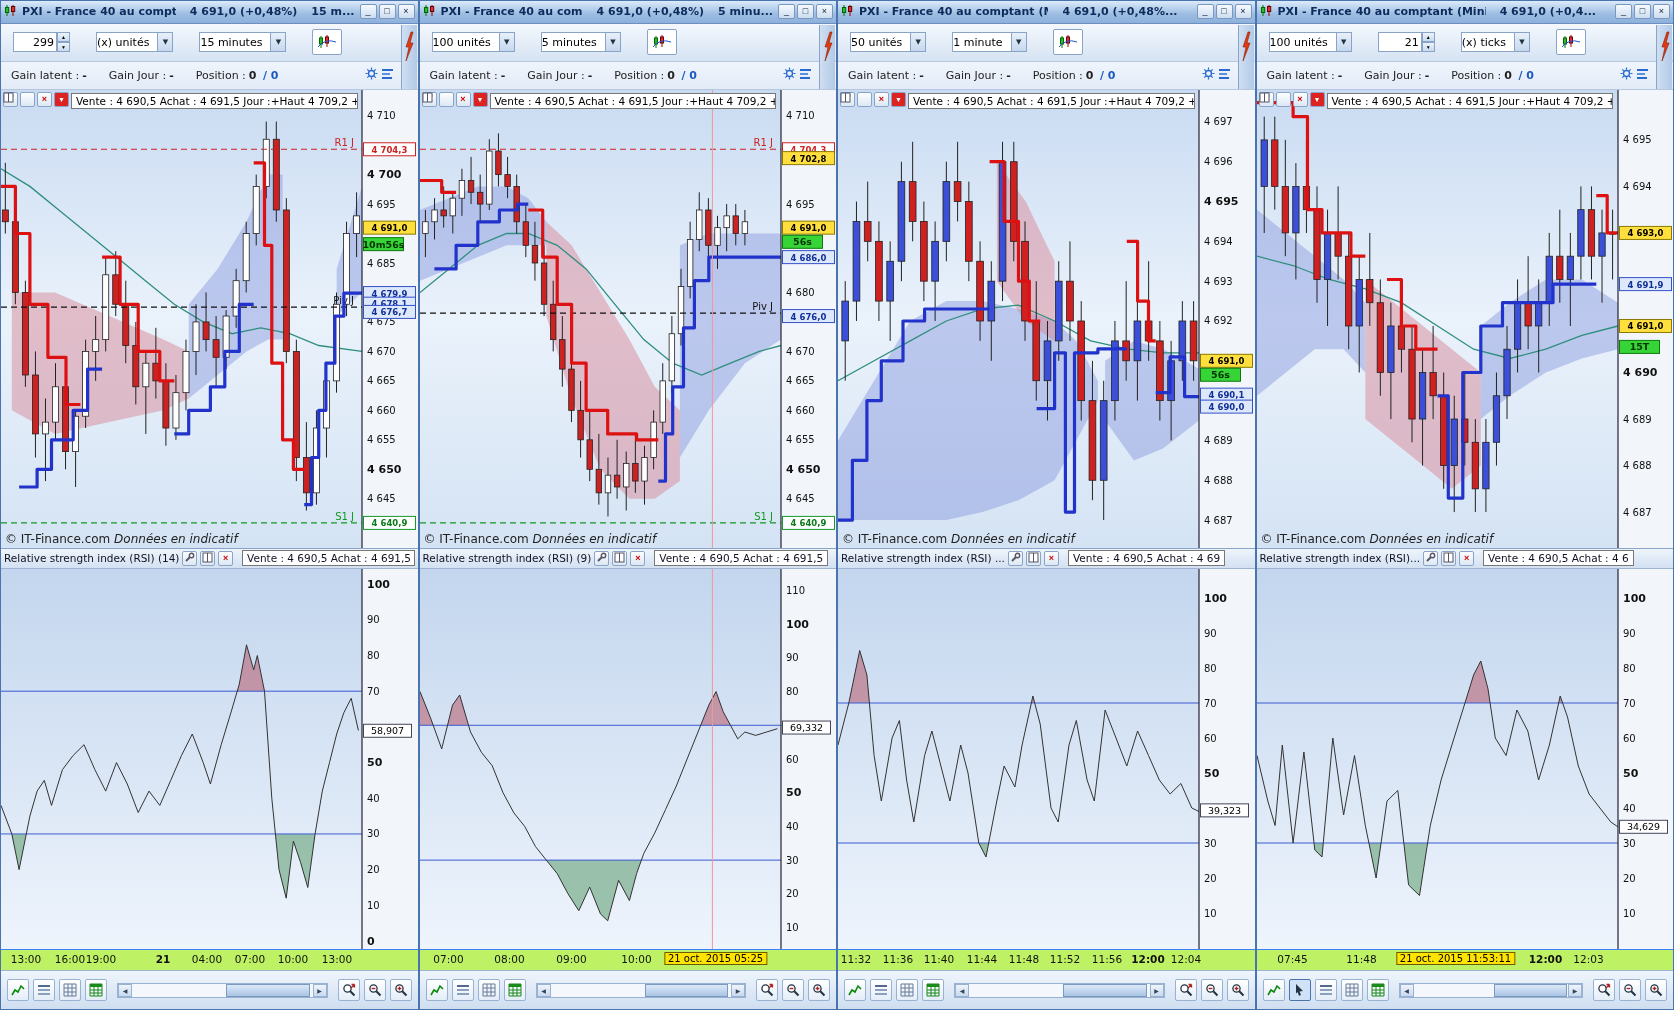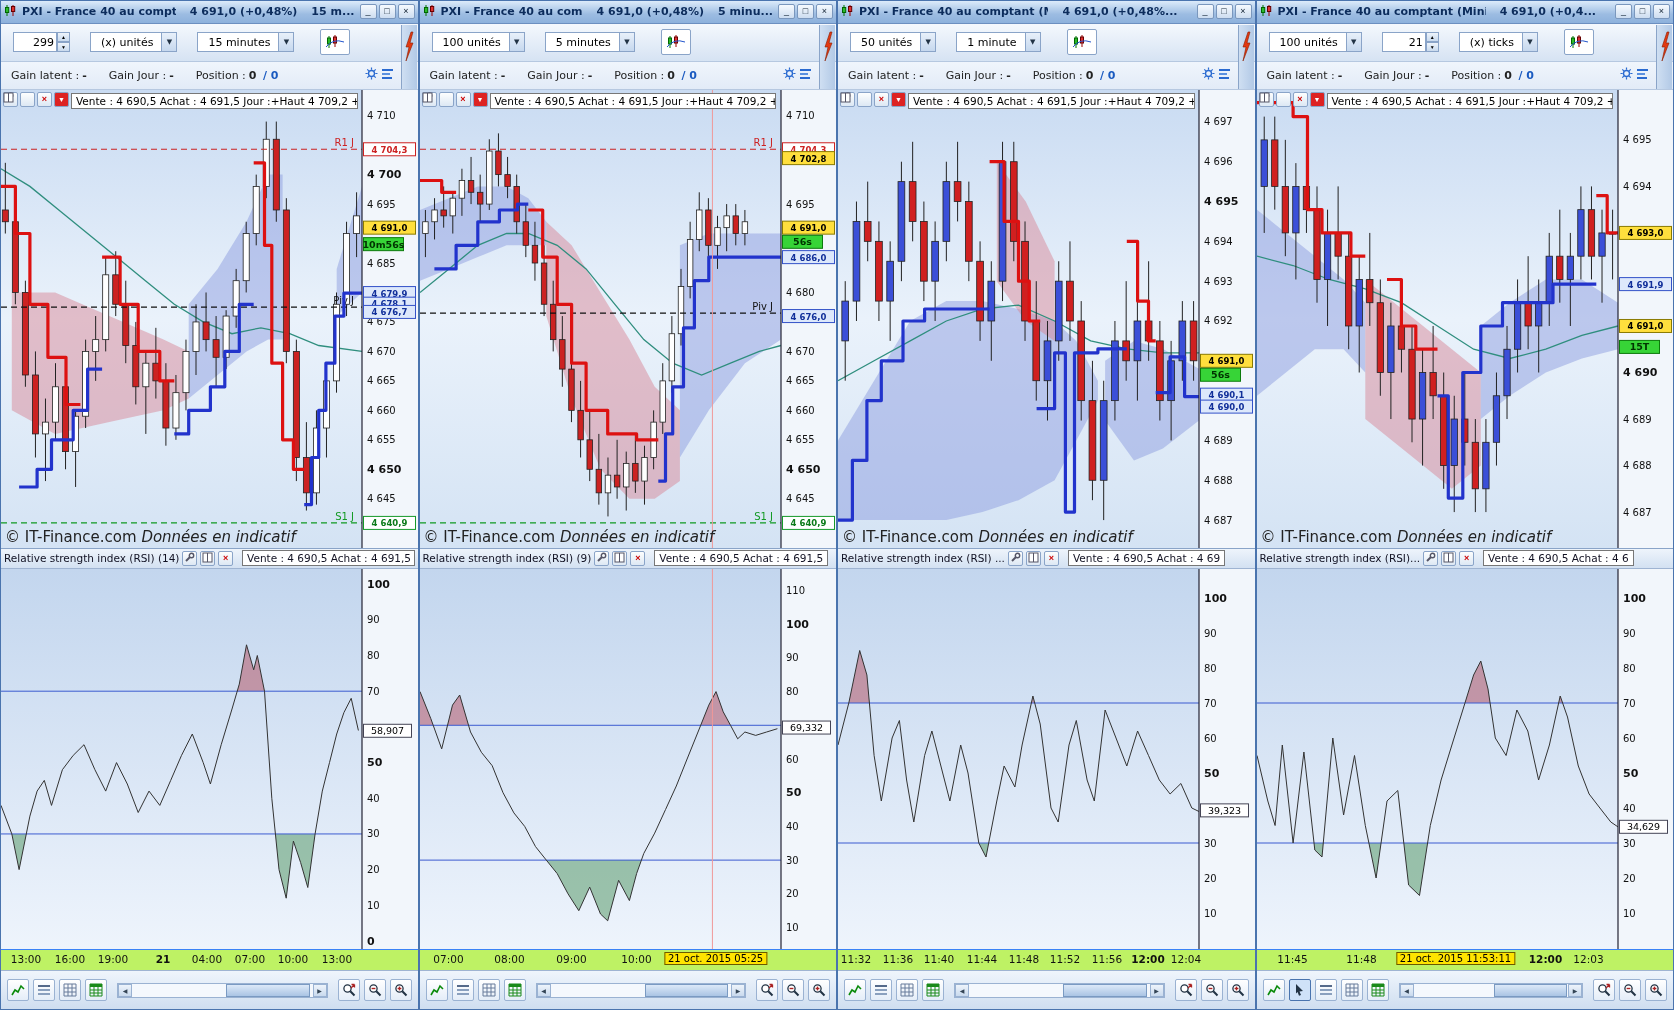--- a/index.html
+++ b/index.html
@@ -5,41 +5,41 @@
   *{box-sizing:border-box}
   body{margin:0;width:1674px;height:1010px;background:#35598f;font-family:"DejaVu Sans","Liberation Sans",sans-serif;overflow:hidden}
   .app{display:flex;width:100%;height:100%}
   .panel{flex:1 1 0;min-width:0;display:flex;flex-direction:column;border:1px solid #4a74ae;background:#e9f0f9;position:relative}
   .titlebar{height:23px;display:flex;align-items:center;gap:5px;padding:0 3px;background:linear-gradient(#dcebfa,#9cbce2 60%,#8db1dc);border-bottom:1px solid #6c8fc0;font-size:11px;font-weight:bold;color:#0c2c5c;white-space:nowrap;overflow:hidden}
   .t-text{flex:1;display:flex;gap:14px;overflow:hidden;white-space:nowrap}
   .t-inst{overflow:hidden;flex-shrink:1}
   .winbtns{display:flex;gap:2px}
   .winbtns button{width:17px;height:15px;font-size:9px;line-height:9px;background:linear-gradient(#f6fafe,#cdddf0);border:1px solid #7a97bd;border-radius:2px;padding:0;color:#123;cursor:pointer}
   .toolbar{height:38px;display:flex;align-items:center;gap:26px;padding:0 12px;background:linear-gradient(#f4f8fd,#d6e3f3);border-bottom:1px solid #b6c8e0}
-  .tb-controls{display:flex;align-items:center;gap:20px}
+  .tb-controls{display:flex;align-items:center;gap:26px}
   .spin{display:inline-flex;align-items:stretch;height:20px}
   .spin input{width:44px;font-size:11px;border:1px solid #8aa4c8;text-align:right;padding:0 2px;font-family:inherit}
   .spin .arrows{display:flex;flex-direction:column;width:13px}
   .spin .arrows button{flex:1;font-size:5px;line-height:4px;padding:0;border:1px solid #8aa4c8;background:linear-gradient(#eef4fb,#c9daee);cursor:pointer}
-  .selectbox{height:20px;border:1px solid #8aa4c8;background:#fff;display:inline-flex;align-items:center;font-size:11px;padding-left:10px;cursor:pointer}
+  .selectbox{height:20px;border:1px solid #8aa4c8;background:#fff;display:inline-flex;align-items:center;font-size:11px;padding-left:0;cursor:pointer}
   .selectbox .dd{width:15px;height:18px;background:linear-gradient(#e8f0fa,#c6d8ee);border-left:1px solid #8aa4c8;font-size:7px;display:flex;align-items:center;justify-content:center;margin-left:8px;color:#234}
   .style-btn{width:30px;height:26px;background:#fff;border:1px solid #8aa4c8;border-radius:2px;display:flex;align-items:center;justify-content:center;padding:0;cursor:pointer}
   .bolt-strip{position:absolute;right:1px;top:24px;width:16px;height:64px;background:linear-gradient(90deg,#cfdff2,#b2c9e6);border-left:1px solid #8aa4c8;display:flex;justify-content:center;padding-top:6px;z-index:5}
   .stats{height:28px;display:flex;align-items:center;font-size:11px;padding:0 10px;gap:22px;background:linear-gradient(#f0f5fc,#e2ebf7);border-bottom:1px solid #b6c8e0;color:#222;white-space:nowrap}
   .stats b{font-weight:bold;margin-left:3px}
   .stats .blue{color:#1a5ac0}
   .gears{margin-left:auto;display:flex;gap:3px;padding-right:14px}
   .chartwrap{position:relative;height:460px;border-bottom:1px solid #8aa4c8;overflow:hidden}
   .chartwrap svg,.rsiwrap svg{position:absolute;inset:0;display:block}
   .tools{position:absolute;top:2px;left:2px;display:flex;gap:2px;z-index:4}
   .tbtn{width:15px;height:15px;font-size:9px;line-height:13px;text-align:center;background:linear-gradient(#fdfefe,#dde8f4);border:1px solid #8aa4c8;border-radius:2px;padding:0;cursor:pointer}
   .tbtn.red{color:#c00;font-weight:bold}
   .tbtn.alert{background:#d22;color:#fff;font-size:7px}
   .quote{position:absolute;top:3px;left:70px;background:#fff;border:1px solid #777;font-size:10.5px;padding:0 4px;line-height:14px;z-index:3;white-space:nowrap;max-width:calc(100% - 130px);overflow:hidden;color:#000}
-  .copy{position:absolute;left:4px;bottom:2px;font-size:15px;color:#222;z-index:3;white-space:nowrap}
+  .copy{position:absolute;left:4px;bottom:2px;font-size:12px;color:#222;z-index:3;white-space:nowrap}
   .rsi-header{height:20px;display:flex;align-items:center;gap:3px;padding:0 3px;background:linear-gradient(#eef4fb,#d3e1f2);border-bottom:1px solid #9fb4d2;font-size:10.5px;color:#112;white-space:nowrap;overflow:hidden}
   .rsi-quote{background:#fff;border:1px solid #777;font-size:10.5px;padding:0 4px;line-height:14px;margin-left:6px;overflow:hidden;white-space:nowrap}
   .rsiwrap{position:relative;height:382px;border-bottom:1px solid #3b82f6;overflow:hidden}
   .timeaxis{position:relative;height:21px;background:#bef264;border-bottom:1px solid #9fb4d2;font-size:10.5px;color:#111}
   .tl{position:absolute;top:3px;transform:translateX(-50%);white-space:nowrap}
   .tl.b{font-weight:bold}
   .tl.cursor{background:#ffe400;border:1px solid #6a5a00;padding:0 3px;font-size:10px;top:2px;color:#000}
   .bottombar{height:38px;display:flex;align-items:center;gap:4px;padding:0 6px;background:linear-gradient(#eff5fc,#cfdef0)}
   .ibtn{width:22px;height:22px;background:linear-gradient(#fff,#e4edf8);border:1px solid #9ab2d2;border-radius:2px;display:flex;align-items:center;justify-content:center;cursor:pointer}
   .ibtn.active{background:#cfe2f8;border-color:#4a74ae}
@@ -310,21 +310,21 @@
           <text x="366" y="304.12745098039215" font-size="10" font-weight="normal" fill="#111">20</text>
           <text x="366" y="339.8137254901961" font-size="10" font-weight="normal" fill="#111">10</text>
           <text x="366" y="375.5" font-size="11" font-weight="bold" fill="#111">0</text>
           <rect x="362.5" y="155.28286274509804" width="48" height="13" fill="#fff" stroke="#445"></rect>
           <text x="386.5" y="165.28286274509804" text-anchor="middle" font-size="9.5" fill="#000">58,907</text>
         </svg>
     </div>
     <div class="timeaxis">
         <span class="tl" style="left: 25px;">13:00</span>
         <span class="tl" style="left: 69px;">16:00</span>
-        <span class="tl" style="left: 112px;">19:00</span>
+        <span class="tl" style="left: 100px;">19:00</span>
         <span class="tl b" style="left: 162px;">21</span>
         <span class="tl" style="left: 206px;">04:00</span>
         <span class="tl" style="left: 249px;">07:00</span>
         <span class="tl" style="left: 292px;">10:00</span>
         <span class="tl" style="left: 336px;">13:00</span>
       </div>
     <div class="bottombar">
         <button class="ibtn" style="padding: 0px;">
           <svg width="14" height="14">
             <path d="M1 12 L4 7 L7 9 L10 3 L13 6" stroke="#0a8a0a" stroke-width="1.6" fill="none"></path>
@@ -1223,21 +1223,21 @@
           <text x="366" y="207.5" font-size="11" font-weight="bold" fill="#111">50</text>
           <text x="366" y="242.5" font-size="10" font-weight="normal" fill="#111">40</text>
           <text x="366" y="277.5" font-size="10" font-weight="normal" fill="#111">30</text>
           <text x="366" y="312.5" font-size="10" font-weight="normal" fill="#111">20</text>
           <text x="366" y="347.5" font-size="10" font-weight="normal" fill="#111">10</text>
           <rect x="362.5" y="251.2985" width="48" height="13" fill="#fff" stroke="#445"></rect>
           <text x="386.5" y="261.2985" text-anchor="middle" font-size="9.5" fill="#000">34,629</text>
         </svg>
     </div>
     <div class="timeaxis">
-        <span class="tl" style="left: 36px;">11:45</span>
+        <span class="tl" style="left: 36px;">07:45</span>
         <span class="tl" style="left: 105px;">11:48</span>
         <span class="tl cursor" style="left: 199px;">21 oct. 2015 11:53:11</span>
         <span class="tl b" style="left: 289px;">12:00</span>
         <span class="tl" style="left: 332px; text-align: center;">12:03</span>
       </div>
     <div class="bottombar">
         <button class="ibtn" style="padding: 0px;">
           <svg width="14" height="14">
             <path d="M1 12 L4 7 L7 9 L10 3 L13 6" stroke="#0a8a0a" stroke-width="1.6" fill="none"></path>
           </svg>

